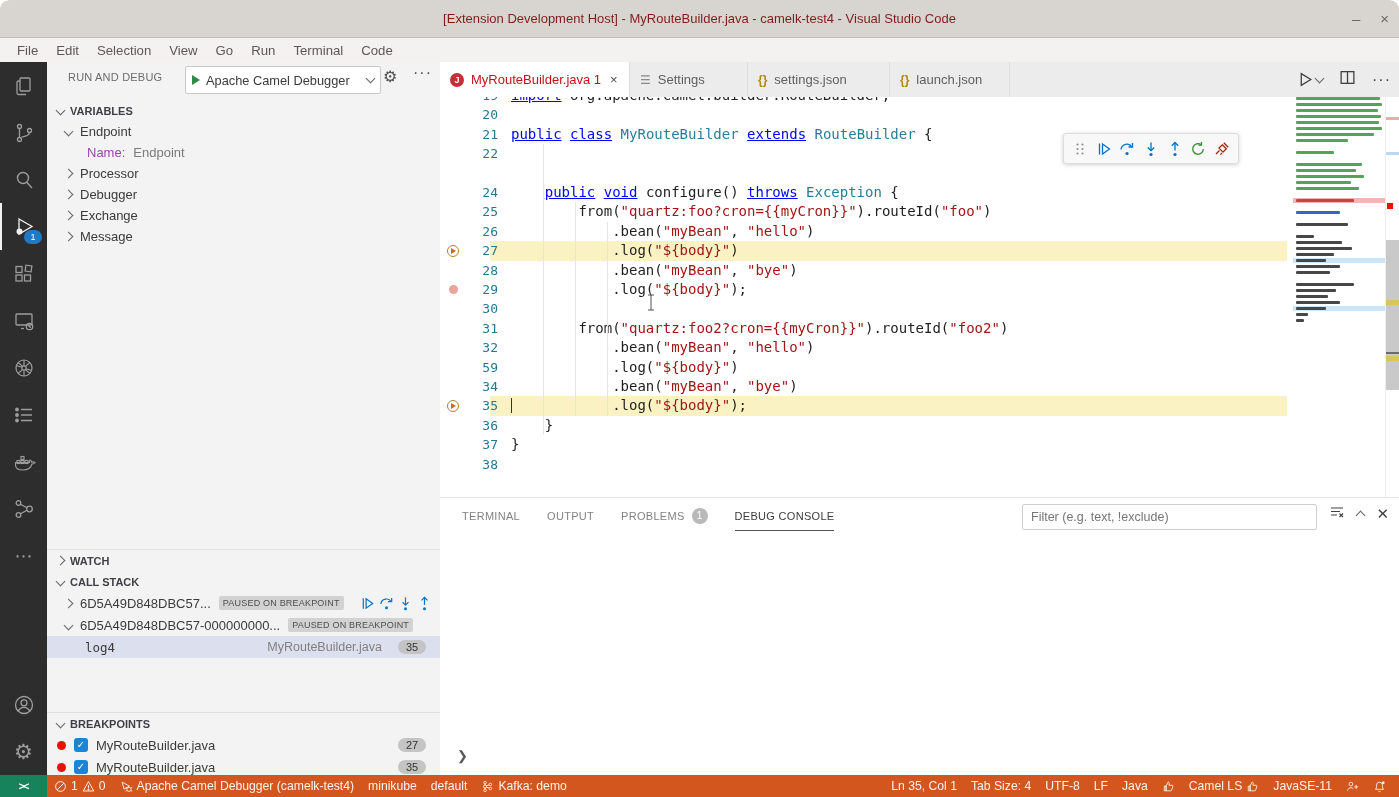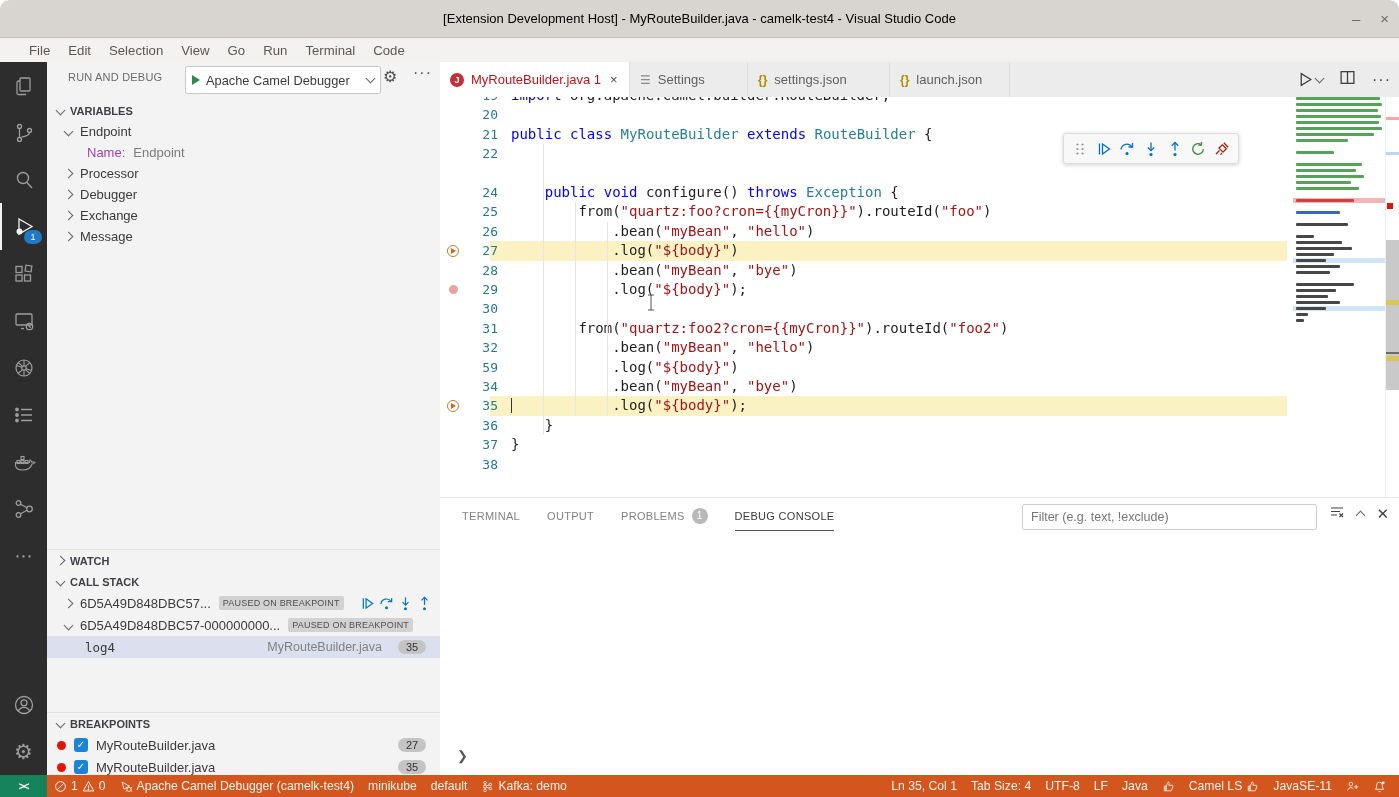--- a/index.html
+++ b/index.html
@@ -2,27 +2,27 @@
 <html><head>
 <meta charset="utf-8">
 <style>
   html,body{margin:0;padding:0;background:#fff;}
   .window{position:relative;width:1399px;height:797px;overflow:hidden;
     font-family:"Liberation Sans",sans-serif;background:#fff;border-radius:9px 9px 0 0;}
   
   .titlebar{position:absolute;top:0;left:0;right:0;height:37px;background:#d8d4d0;
     border-bottom:1px solid #c2beba;border-radius:9px 9px 0 0;}
   .titlebar .title{position:absolute;left:0;right:0;top:0;height:37px;line-height:37px;
-    text-align:center;font-size:13px;color:#000000;}
+    text-align:center;font-size:13px;color:#7f1d1d;}
   .win-controls{position:absolute;right:10px;top:0;height:37px;display:flex;gap:20px;align-items:center;
     color:#6e6a66;font-size:15px;}
   .win-controls span{cursor:default;}
   
   .menubar{position:absolute;top:38px;left:0;right:0;height:24px;background:#f4f2f0;
-    display:flex;align-items:center;padding-left:20px;}
+    display:flex;align-items:center;padding-left:8px;}
   .menu-item{padding:0 9px;font-size:13.2px;color:#5c5854;}
   
   .activitybar{position:absolute;top:62px;left:0;width:47px;bottom:22px;background:#2d2d2d;}
   .ab-item{position:relative;width:47px;height:47px;display:flex;align-items:center;justify-content:center;
     color:#9d9d9d;}
   .ab-item.active{color:#f2f2f2;box-shadow:inset 2px 0 0 #f2f2f2;}
   .ab-item svg{width:24px;height:24px;}
   .ab-item .glyphtxt{font-size:21px;line-height:1;}
   .ab-badge{position:absolute;right:5px;bottom:6px;min-width:14px;height:14px;border-radius:8px;
     background:#2079c7;color:#fff;font-size:9px;line-height:14px;text-align:center;padding:0 2px;}
@@ -82,21 +82,21 @@
   .editor-actions svg{width:17px;height:17px;}
   
   .code-surface{position:absolute;left:0;top:35px;right:0;height:400px;overflow:hidden;background:#fff;}
   .code-line{position:absolute;left:0;right:106px;height:19.4px;}
   .code-hl{position:absolute;left:50px;right:112px;height:19.4px;background:#fbf2c3;}
   .ln{position:absolute;left:24px;width:34px;text-align:right;font-family:"DejaVu Sans Mono",monospace;
     font-size:13px;color:#237893;line-height:19.4px;}
   .glyph{position:absolute;left:4px;width:18px;height:19.4px;display:flex;align-items:center;justify-content:center;}
   .code-text{position:absolute;left:71px;white-space:pre;font-family:"DejaVu Sans Mono",monospace;
     font-size:14px;line-height:19.4px;color:#1e1e1e;}
-  .tk-kw{color:#0000ff;} .tk-ty{color:#267f99;} .tk-st{color:#a31515;} .tk-an{color:#1d3ccc;} .tk-pl{color:#1e1e1e;}
+  .tk-kw{color:#0000ff;text-decoration:underline;} .tk-ty{color:#267f99;} .tk-st{color:#a31515;} .tk-an{color:#1d3ccc;} .tk-pl{color:#1e1e1e;}
   .bp-hit{width:12px;height:12px;border-radius:50%;border:1.6px solid #b8802a;display:flex;
     align-items:center;justify-content:center;box-sizing:border-box;}
   .bp-hit::after{content:"";width:0;height:0;border-left:5px solid #d9641e;
     border-top:3.5px solid transparent;border-bottom:3.5px solid transparent;margin-left:1px;}
   .bp-faded{width:9px;height:9px;border-radius:50%;background:#eda29b;}
   .indent-guide{position:absolute;width:1px;background:#e5e5e5;}
   .caret{position:absolute;width:1.3px;height:15px;background:#333;}
   .minimap{position:absolute;right:14px;top:0;width:92px;bottom:0;}
   .mm-row{position:relative;height:3px;margin-bottom:3px;}
   .mm-bar{position:absolute;left:3px;top:0;height:3px;border-radius:1px;}

